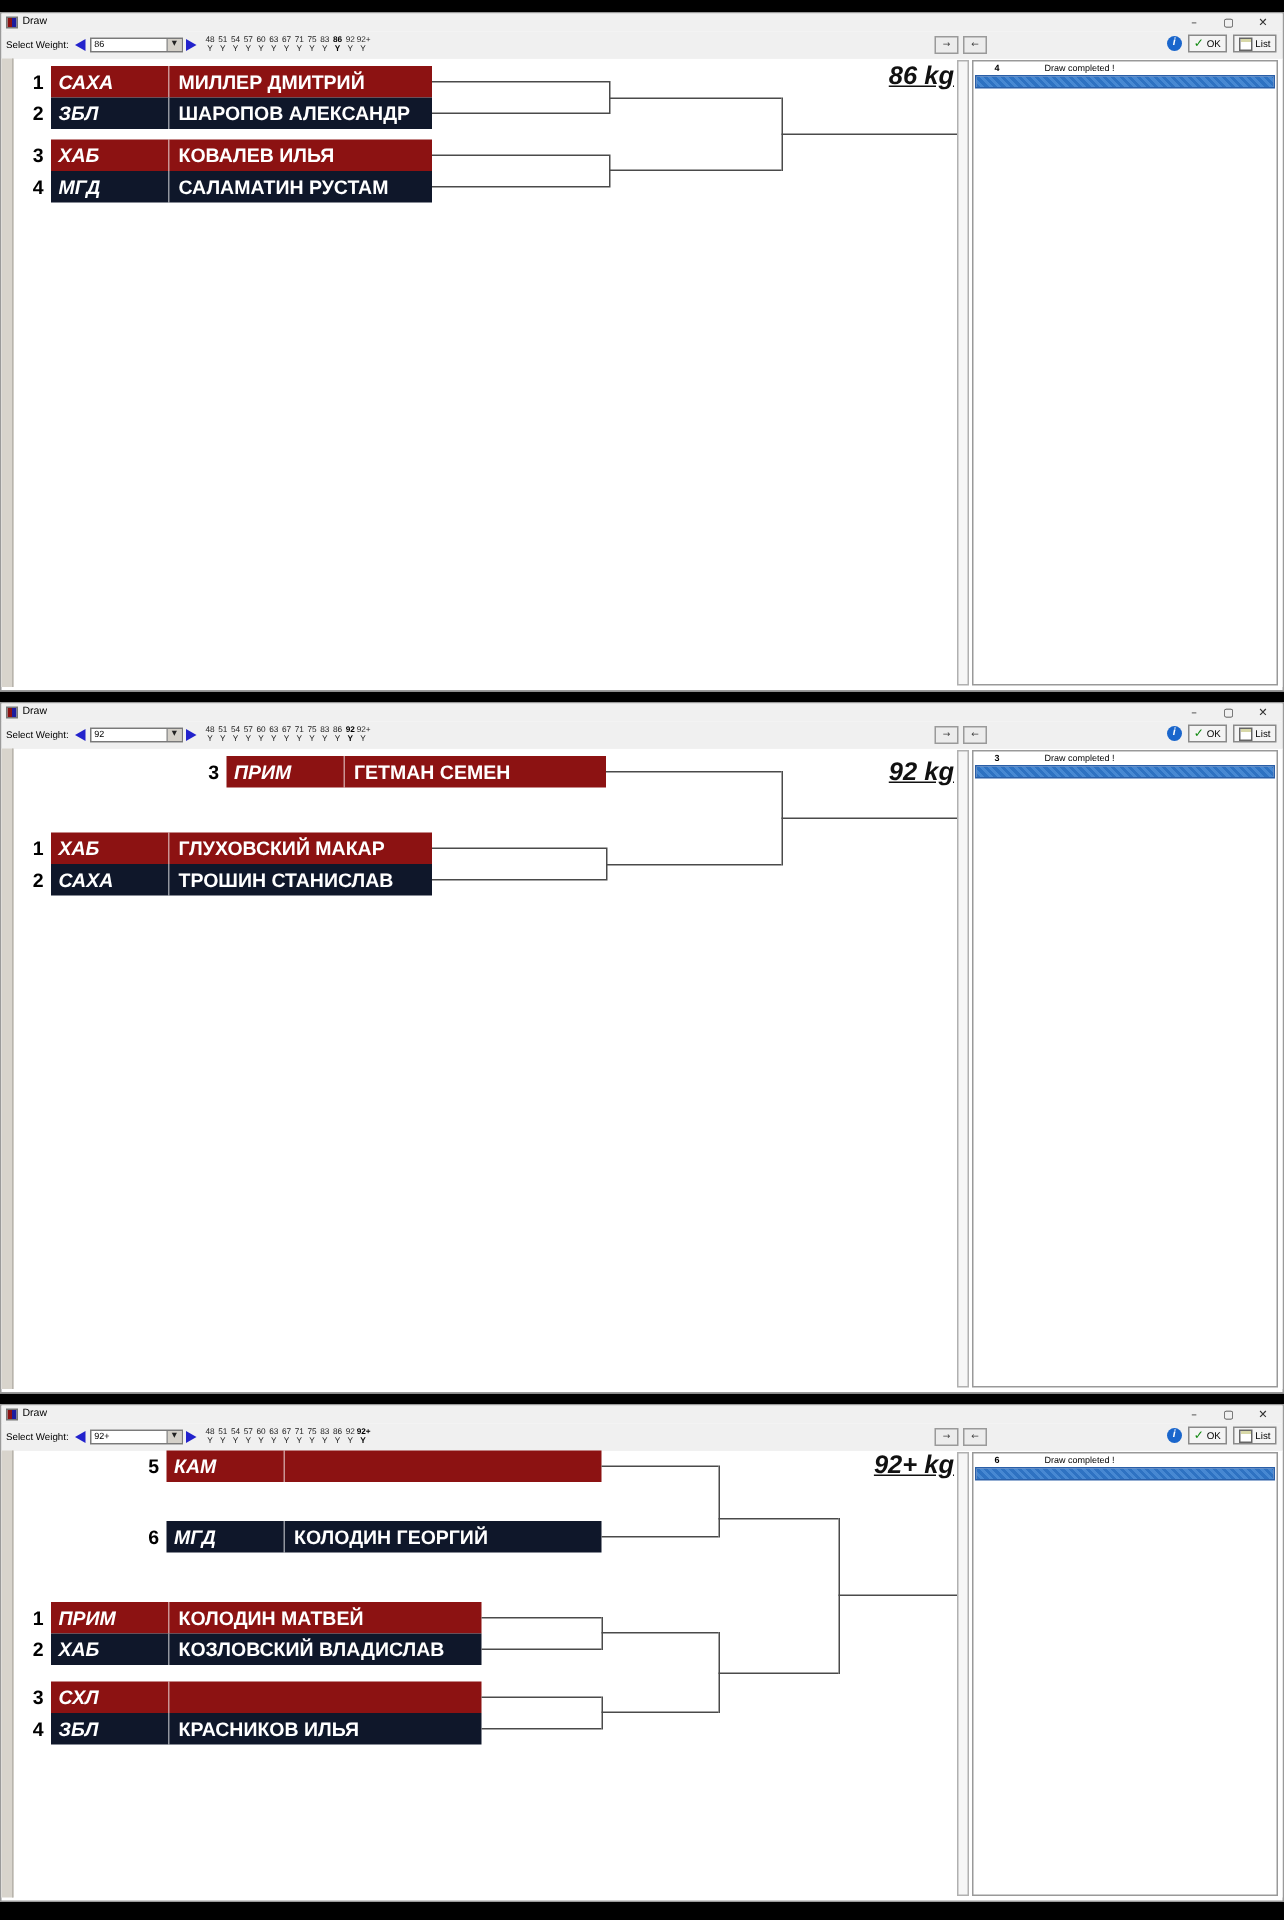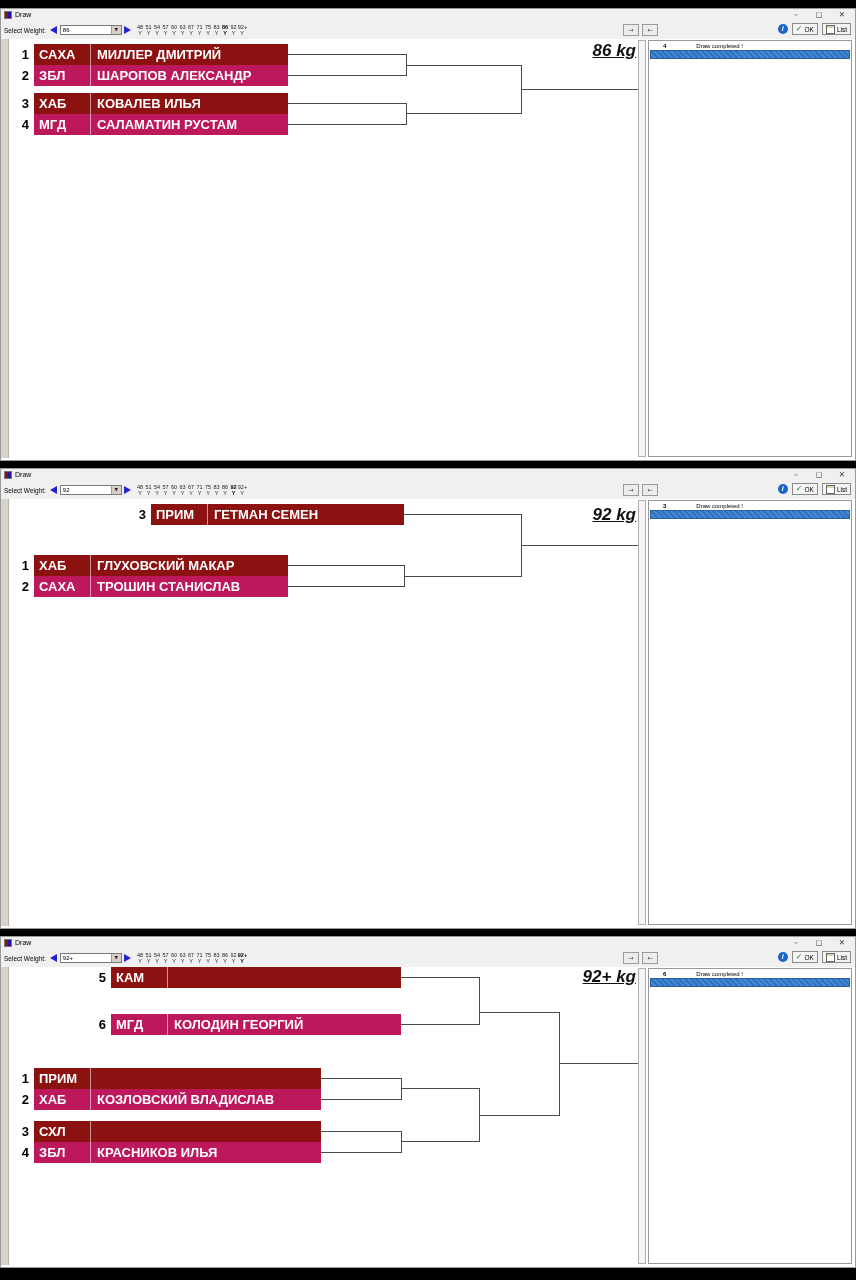--- a/index.html
+++ b/index.html
@@ -43,22 +43,22 @@
   .sheet-icon{width:7px;height:7px;border:1px solid #666;background:#fff;display:inline-block;box-shadow:inset 0 2px 0 #d8d8a8;}
 
   
   .content{position:absolute;top:30px;left:0;right:0;bottom:2px;background:#fff;}
   .gutter{position:absolute;left:0;top:0;bottom:0;width:7px;background:#d8d4cc;border-right:1px solid #b8b4ac;}
 
   .entry{position:absolute;display:flex;height:21px;cursor:default;}
   .entry .num{width:24px;text-align:right;padding-right:5px;font-weight:bold;font-size:13px;line-height:21px;color:#000;box-sizing:border-box;}
   .entry .bar{display:flex;height:21px;}
   .bar.c-red{background:#8c1212;}
-  .bar.c-blue{background:#be185d;}
-  .bar .club{width:57px;padding-left:5px;box-sizing:border-box;border-right:1px solid rgba(255,255,255,.55);}
+  .bar.c-blue{background:#0f172a;}
+  .bar .club{width:79px;padding-left:5px;box-sizing:border-box;border-right:1px solid rgba(255,255,255,.55);font-style:italic;}
   .bar .club,.bar .name{color:#fff;font-weight:bold;font-size:13px;line-height:21px;white-space:nowrap;overflow:hidden;}
   .bar .name{padding-left:6px;flex:1;}
 
   .hl{position:absolute;height:1px;background:#4a4a4a;}
   .vl{position:absolute;width:1px;background:#4a4a4a;}
 
   .weight-label{position:absolute;right:219px;font-size:17px;font-weight:bold;font-style:italic;color:#111;white-space:nowrap;text-decoration:underline;}
 
   .vscroll{position:absolute;left:637px;top:1px;bottom:1px;width:8px;border:1px solid #b0b0b0;background:#f6f6f6;box-sizing:border-box;}
   .panel{position:absolute;left:647px;right:3px;top:1px;bottom:1px;border:1px solid #999;background:#fff;box-sizing:border-box;}
@@ -450,20 +450,21 @@
       <div class="num">6</div>
       <div class="bar c-blue" style="width:290px;">
         <div class="club">МГД</div>
         <div class="name">КОЛОДИН ГЕОРГИЙ</div>
       </div>
     </div>
     <div class="entry" style="left:9px;top:101px;">
       <div class="num">1</div>
       <div class="bar c-red" style="width:287px;">
         <div class="club">ПРИМ</div>
+        <div class="name">КОЛОДИН МАТВЕЙ</div>
       </div>
     </div>
     <div class="entry" style="left:9px;top:122px;">
       <div class="num">2</div>
       <div class="bar c-blue" style="width:287px;">
         <div class="club">ХАБ</div>
         <div class="name">КОЗЛОВСКИЙ ВЛАДИСЛАВ</div>
       </div>
     </div>
     <div class="entry" style="left:9px;top:154px;">

